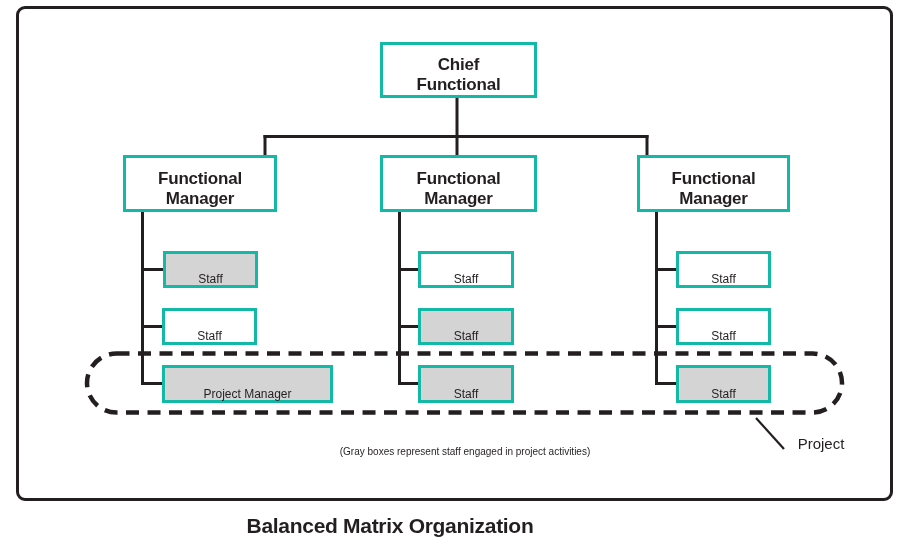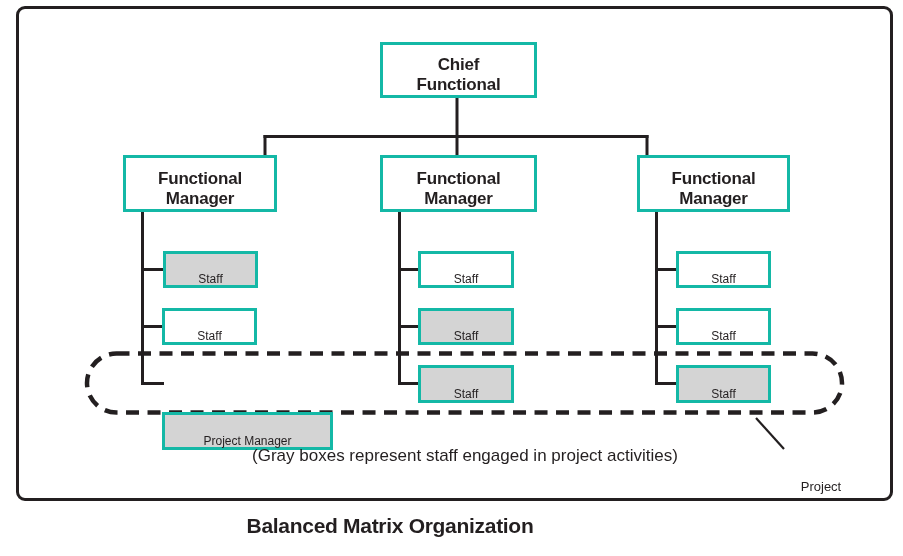--- a/index.html
+++ b/index.html
@@ -35,29 +35,28 @@
   }
   .node.staff{
     font-size:12px;
     line-height:1;
   }
   .node.gray{background:#d4d4d4;}
   .note{
     position:absolute;
     left:170px;top:446px;width:590px;
     text-align:center;
-    font-size:17px;
+    font-size:10px;
   }
   .callout-label{
     position:absolute;
     left:756px;top:435px;width:130px;
     text-align:center;
-    font-size:13px;
+    font-size:15px;
     line-height:1.18;
-    margin-top:44px;
   }
   .diagram-title{
     position:absolute;
     left:0;top:514px;width:780px;
     text-align:center;
     font-weight:bold;
     font-size:21px;
     letter-spacing:-0.3px;
   }
 </style>
@@ -124,21 +123,21 @@
       <div>Manager</div>
     </div>
   </div>
 
   <div class="node staff gray" style="left:163px;top:251px;width:95px;height:37px;">
     <span>Staff</span>
   </div>
   <div class="node staff" style="left:162px;top:308px;width:95px;height:37px;">
     <span>Staff</span>
   </div>
-  <div class="node staff gray" style="left:162px;top:365px;width:171px;height:38px;margin-top:47px;">
+  <div class="node staff gray" style="left:162px;top:365px;width:171px;height:38px;">
     <span>Project Manager</span>
   </div>
 
   <div class="node staff" style="left:418px;top:251px;width:96px;height:37px;">
     <span>Staff</span>
   </div>
   <div class="node staff gray" style="left:418px;top:308px;width:96px;height:37px;">
     <span>Staff</span>
   </div>
   <div class="node staff gray" style="left:418px;top:365px;width:96px;height:38px;">

